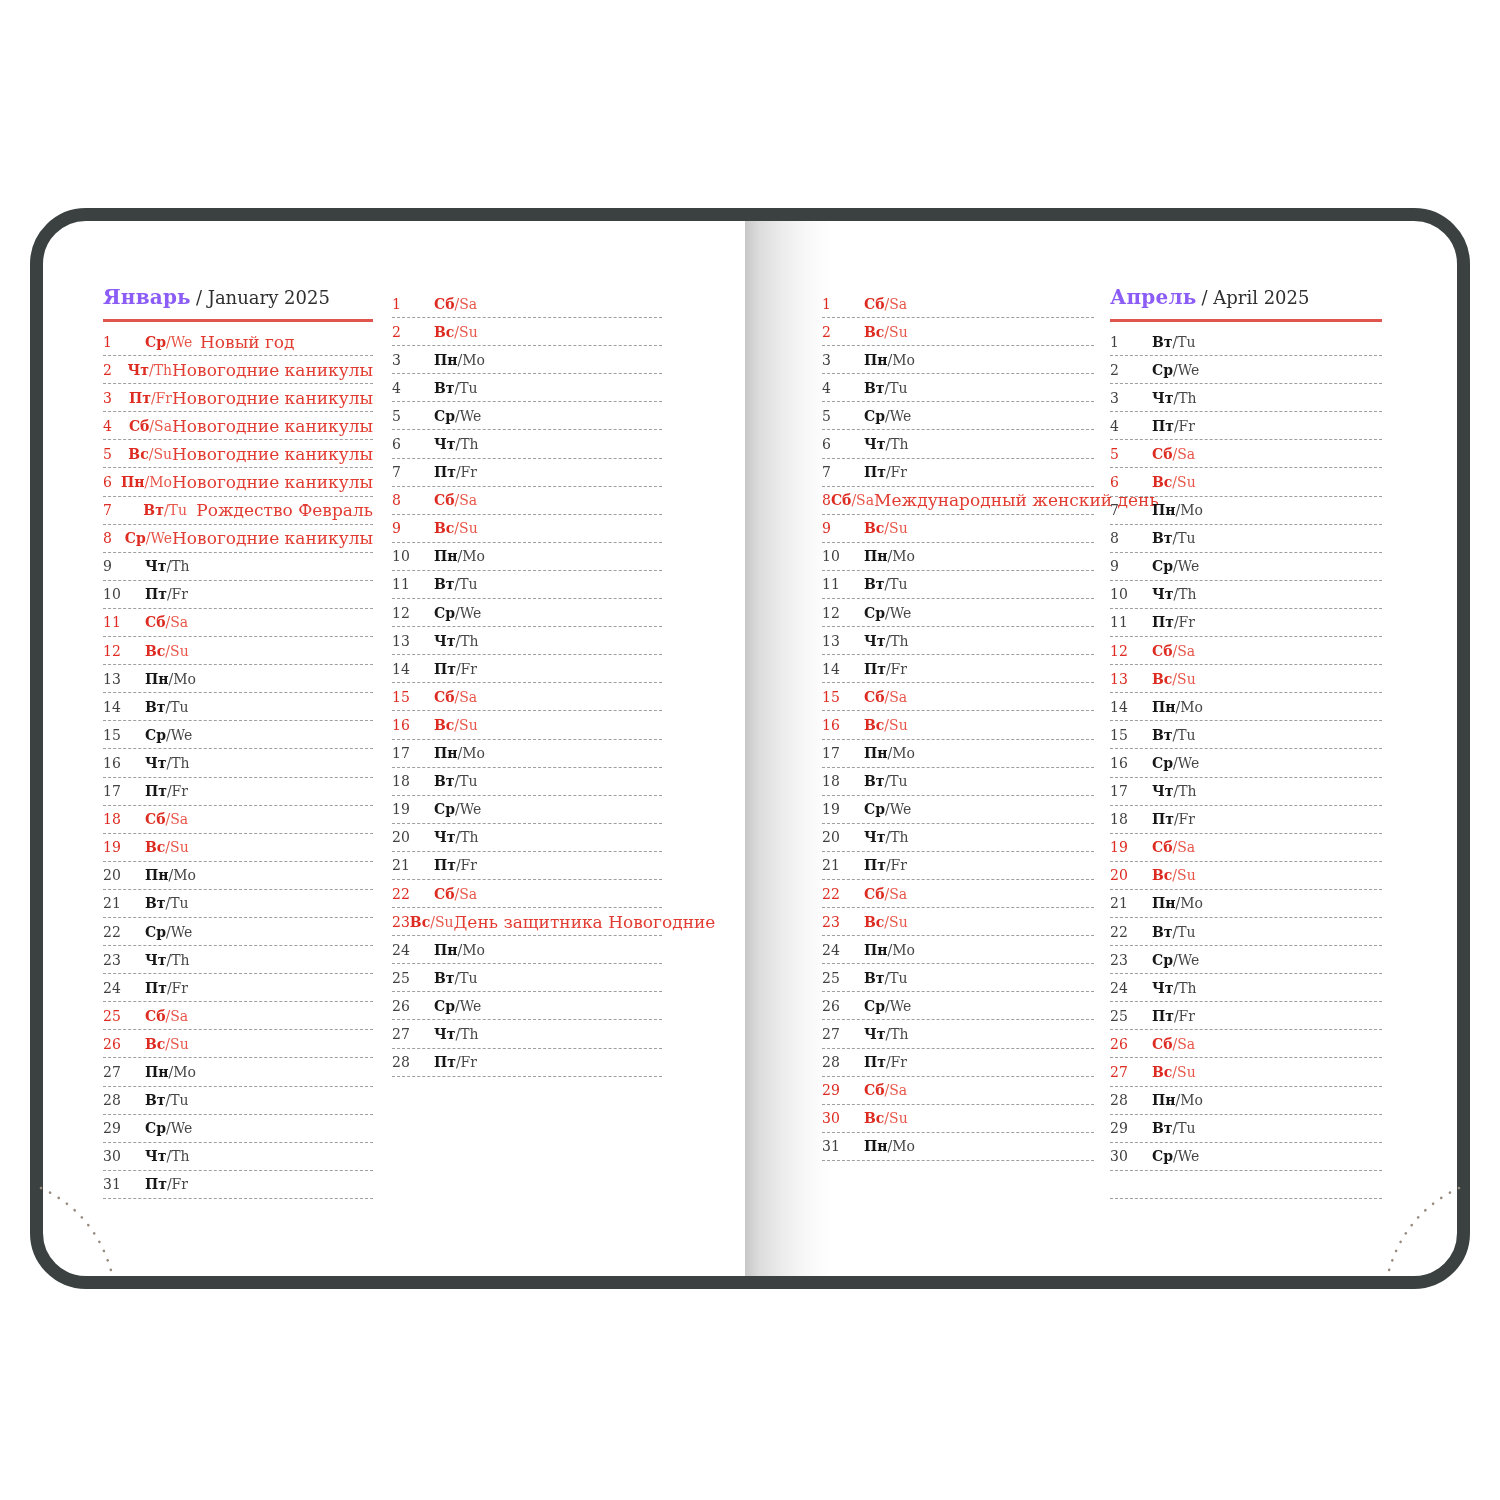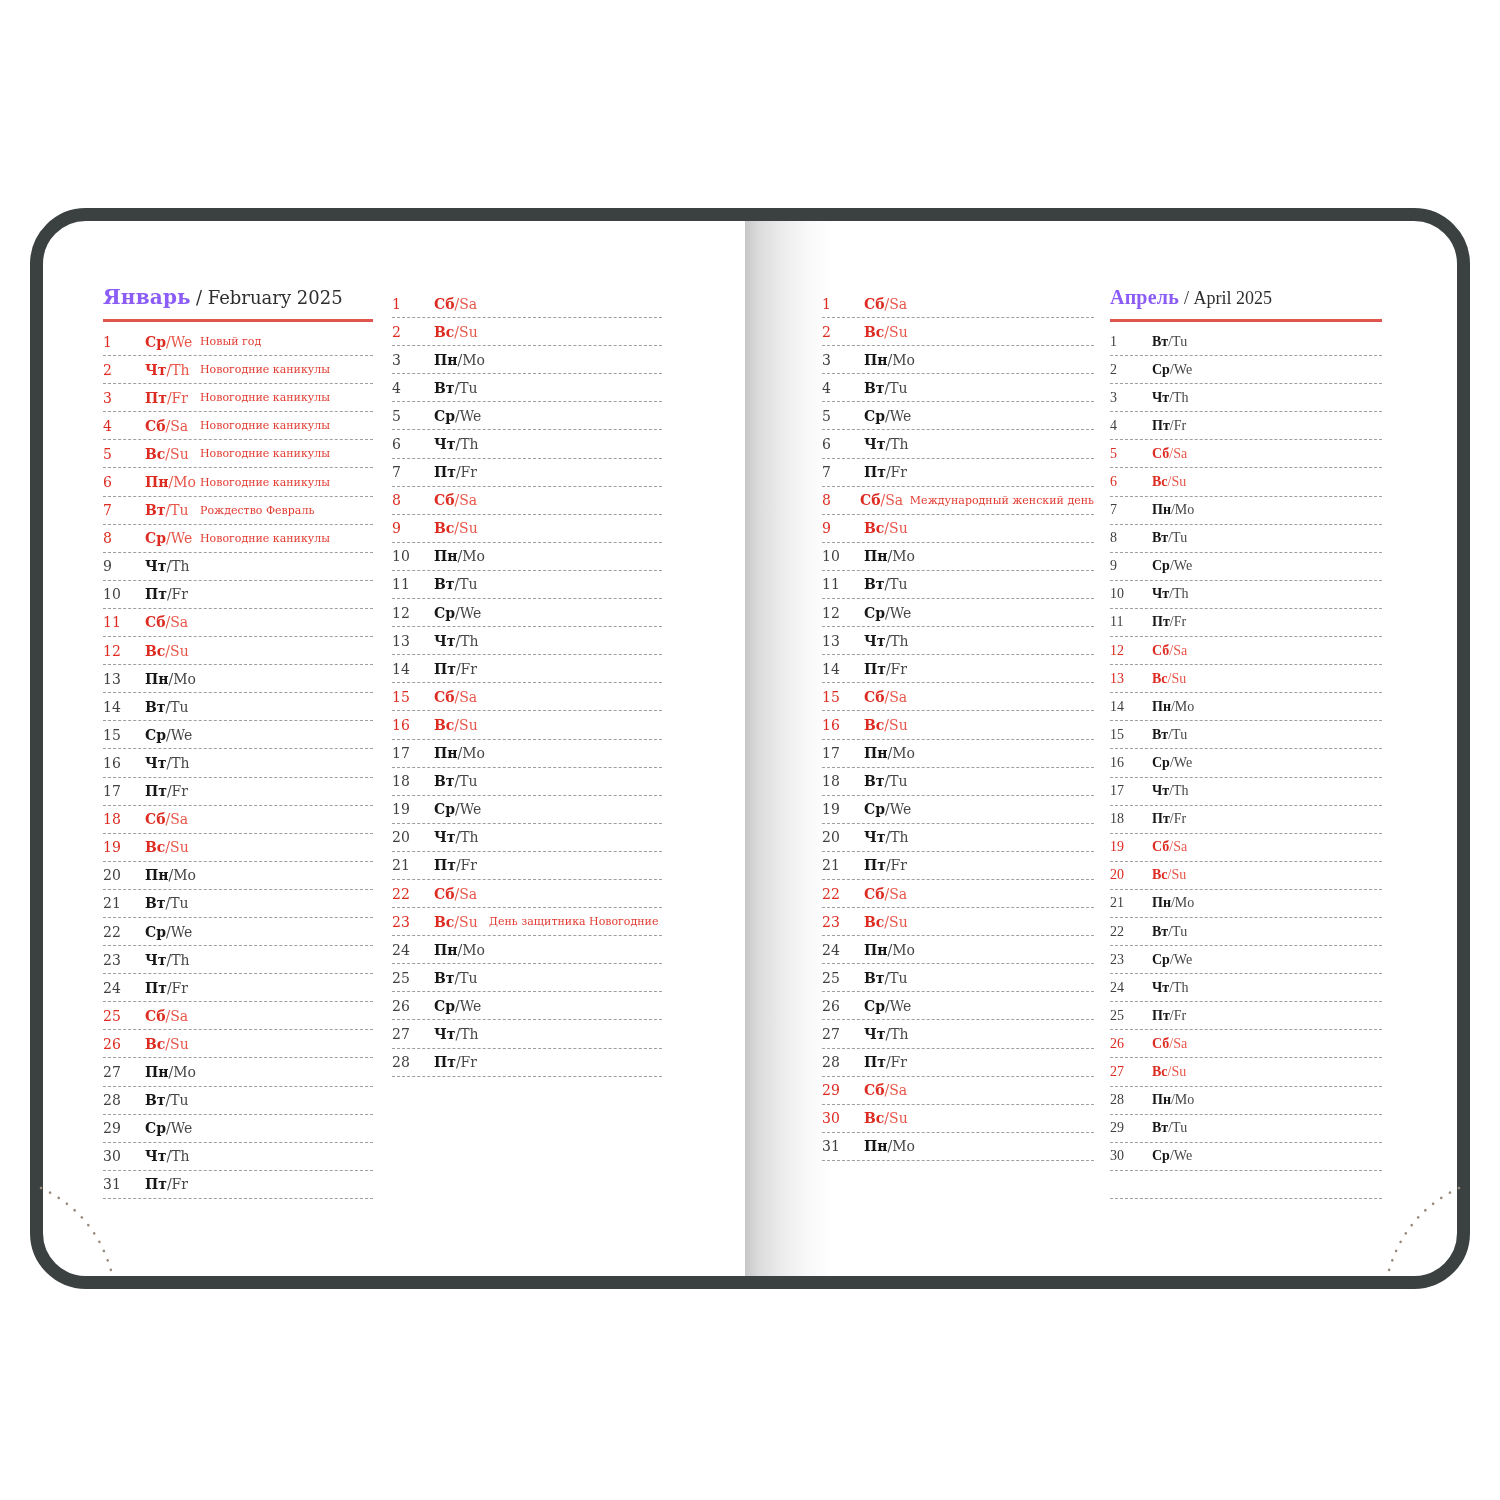--- a/index.html
+++ b/index.html
@@ -14,51 +14,51 @@
     background:#ffffff;
   }
   .spine{
     position:absolute;left:745px;top:221px;width:88px;height:1055px;
     background:linear-gradient(90deg,#c7c7c7 0%,#dcdcdc 16%,#ececec 42%,#f8f8f8 70%,#ffffff 100%);
   }
   .month{position:absolute;top:284px;}
   .m0{left:103px;width:270px;}
   .m1{left:392px;width:270px;}
   .m2{left:822px;width:272px;}
-  .m3{left:1110px;width:272px;font-family:Liberation Serif, serif;}
+  .m3{left:1110px;width:272px;}
   .mtitle{
     line-height:26px;padding-bottom:7px;border-bottom:3px solid #e0564e;
     white-space:nowrap;
   }
   .mtitle .ru{font-weight:bold;font-size:20px;color:#8b5cf6;letter-spacing:.2px;}
   .mtitle .en{font-size:18px;color:#2e2e2e;margin-left:5px;}
   .rows{margin-top:6px;}
   .row{
     height:28.1px;box-sizing:border-box;display:flex;align-items:center;
     border-bottom:1px dashed #9f9f9f;
   }
   .num{width:42px;font-size:14px;color:#3f3f3f;}
   .dow{width:55px;font-size:14px;color:#474747;white-space:nowrap;}
   .dow b{color:#171717;}
-  .note{font-size:11px;color:#1f1f1f;white-space:nowrap;}
+  .note{font-size:17px;color:#1f1f1f;white-space:nowrap;}
   .row.red .num{color:#dd2b21;}
   .row.red .dow b{color:#dd2b21;}
   .row.red .dow .en{color:#e8564a;}
   .row.red .note{color:#e23b31;}
   .stitches{position:absolute;left:0;top:0;pointer-events:none;}
 </style>
 </head>
 <body>
 
 <div class="cover"></div>
 <div class="spine"></div>
 
 <div class="month m0">
   <div class="mtitle">
-    <span class="ru">Январь</span><span class="en">/ February 2025</span>
+    <span class="ru">Январь</span><span class="en">/ January 2025</span>
   </div>
   <div class="rows">
       <div class="row red">
         <span class="num">1</span>
         <span class="dow"><b>Ср</b><span class="en">/We</span></span>
         <span class="note">Новый год</span>
       </div>
       <div class="row red">
         <span class="num">2</span>
         <span class="dow"><b>Чт</b><span class="en">/Th</span></span>

